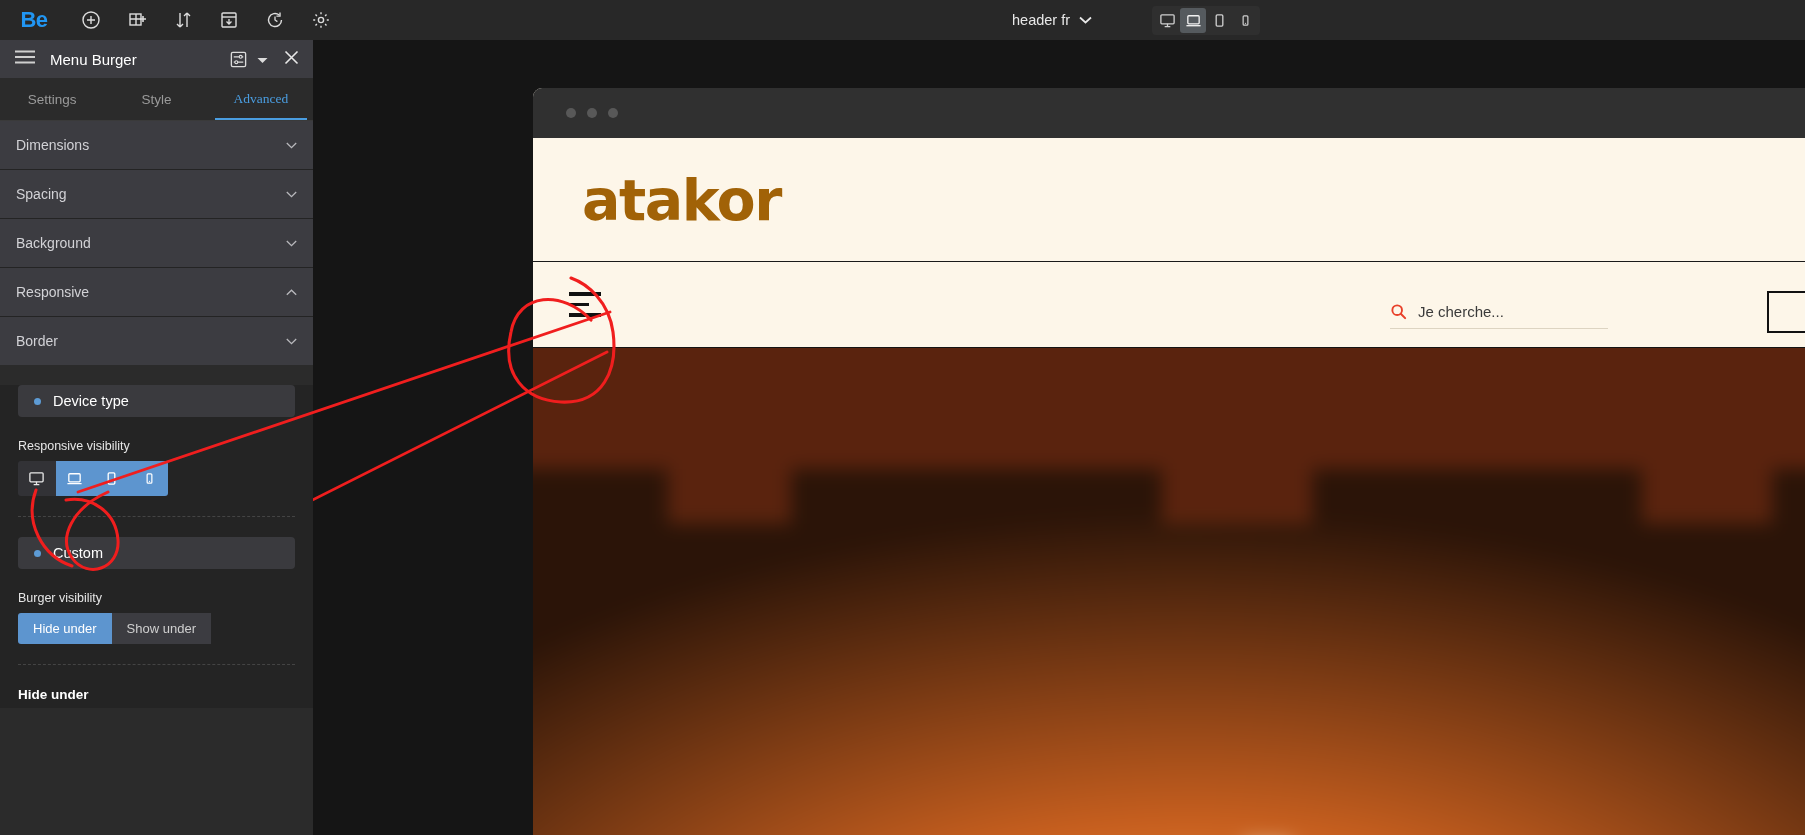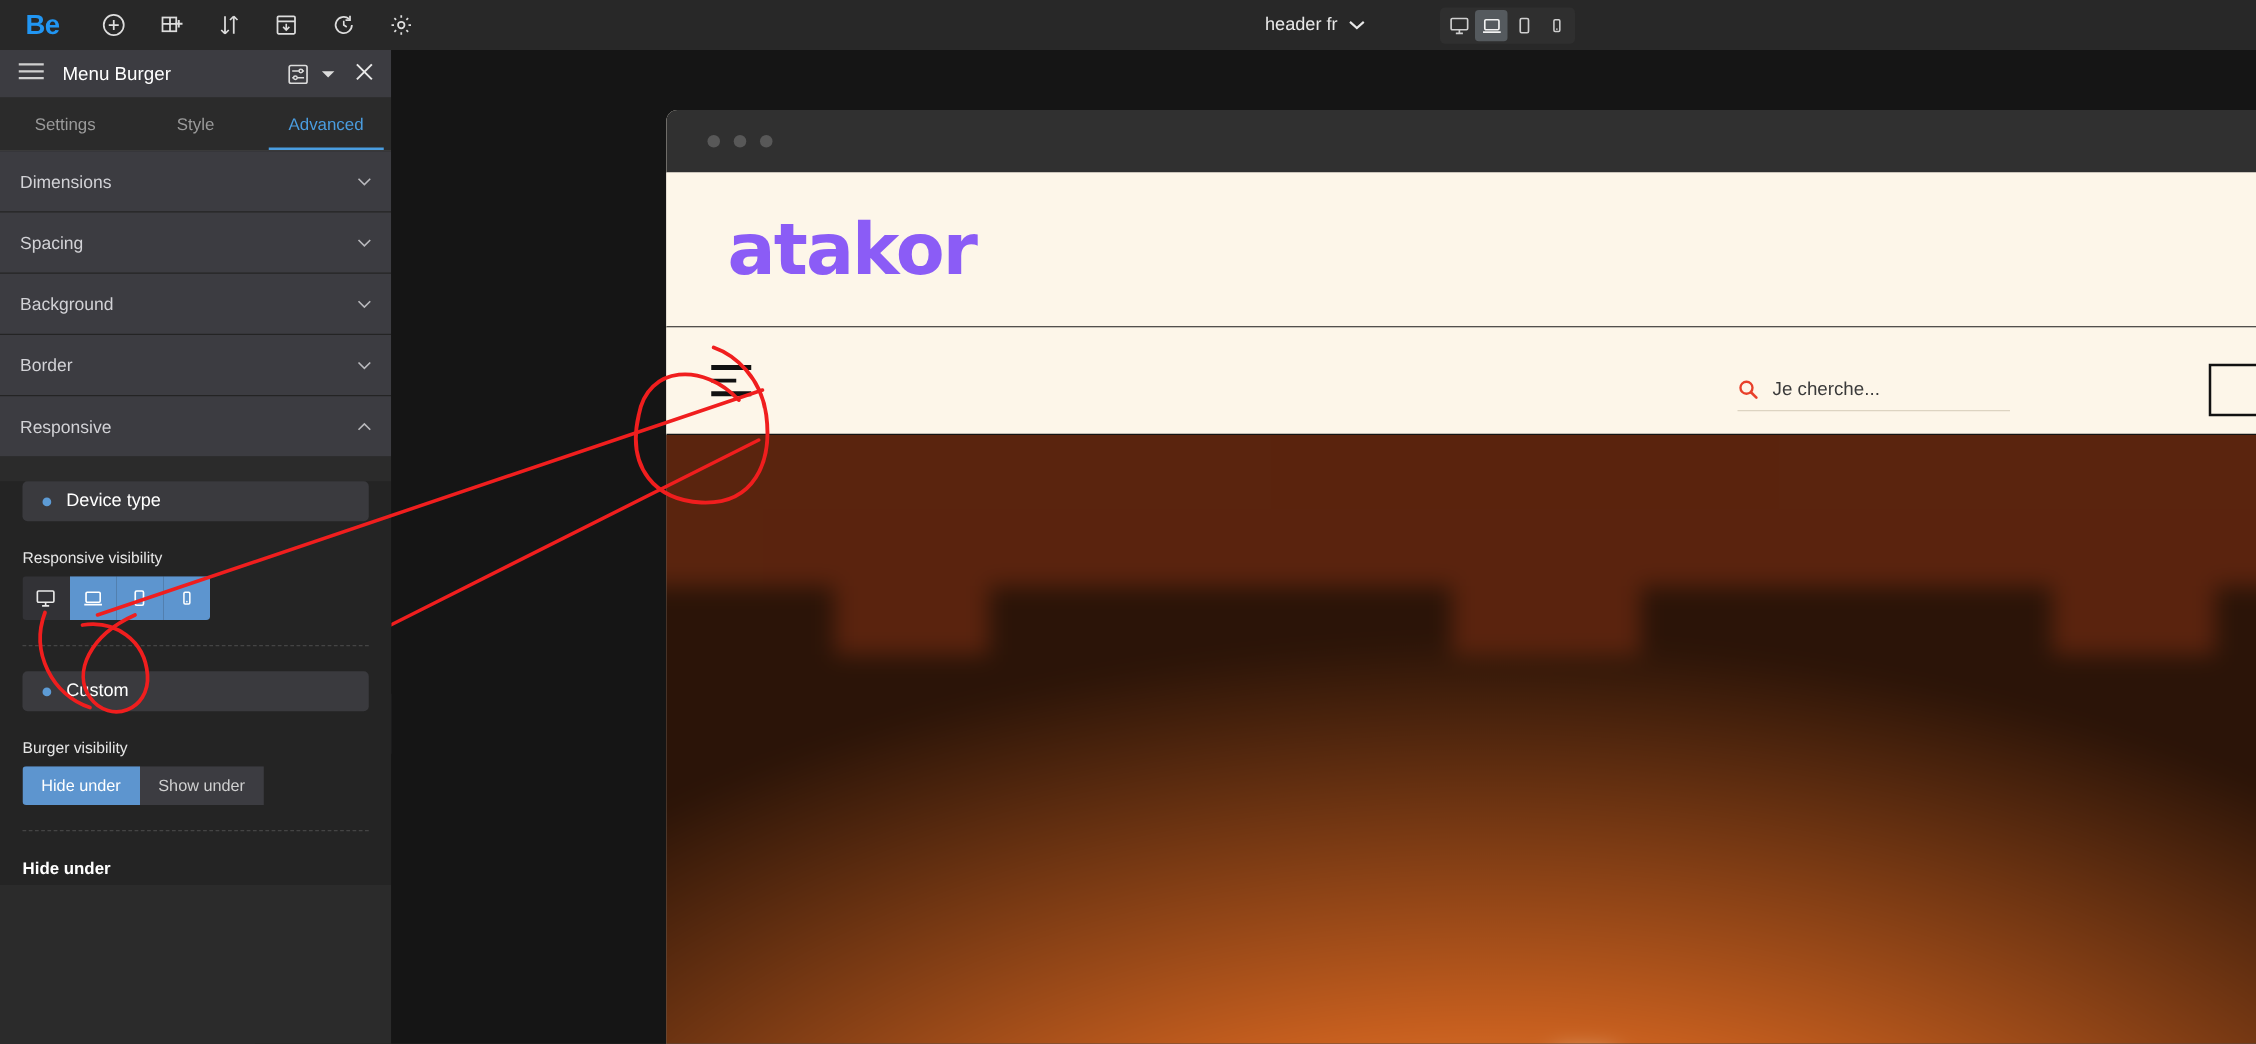--- a/index.html
+++ b/index.html
@@ -59,21 +59,21 @@
   .ph-close { margin-left: 16px; cursor: pointer; color: #fff; font-size: 17px; line-height:1; }
 
   .tabs {
     height: 43px; background: #2b2b2b;
     display: flex; align-items: stretch; border-bottom: 1px solid #3a3a3a;
   }
   .tab {
     flex: 1; display: flex; align-items: center; justify-content: center;
     font-size: 13.5px; color: #9a9a9a; cursor: pointer; position: relative;
   }
-  .tab.active { color: #4a9de0; }
+  .tab.active { color: #4a9de0; font-family: Liberation Serif, serif; }
   .tab.active::after {
     content: ''; position: absolute; bottom: 0; left: 6px; right: 6px;
     height: 2px; background: #4a9de0;
   }
 
   .sections { background: #242424; }
   .sec-row {
     height: 48px; background: #3c3c41; margin-bottom: 1px;
     display: flex; align-items: center; padding: 0 16px;
     cursor: pointer;
@@ -122,21 +122,21 @@
   }
   .br-chrome {
     height: 50px; background: #303030; display: flex; align-items: center; padding-left: 33px; gap: 11px;
   }
   .br-dot { width: 10px; height: 10px; border-radius: 50%; background: #585858; }
   .site-logo-bar {
     height: 124px; background: #fdf6e9; display: flex; align-items: center; padding-left: 49px;
     border-bottom: 1px solid #1a1a1a;
   }
   .logo {
-    font-size: 57px; font-weight: bold; color: #8b5cf6; letter-spacing: -1.5px;
+    font-size: 57px; font-weight: bold; color: #a16207; letter-spacing: -1.5px;
     font-family: "DejaVu Sans", sans-serif;
   }
   .site-nav {
     height: 86px; background: #fdf6e9; display: flex; align-items: center;
     padding: 0 40px 0 36px; border-bottom: 1px solid #141414; position: relative;
   }
   .ham { width: 32px; cursor: pointer; }
   .ham i { display: block; height: 3.5px; background: #111; margin-bottom: 7px; }
   .ham i:nth-child(2) { width: 20px; }
   .ham i:nth-child(3) { margin-bottom: 0; }
@@ -291,29 +291,29 @@
             <path d="M0.8 1L5.5 5.6 10.2 1" fill="none" stroke="#b9b9bd" stroke-width="1.3"></path>
           </svg>
       </div>
       <div class="sec-row">
         <span class="t">Background</span>
         <svg class="chev" viewBox="0 0 11 7">
             <path d="M0.8 1L5.5 5.6 10.2 1" fill="none" stroke="#b9b9bd" stroke-width="1.3"></path>
           </svg>
       </div>
       <div class="sec-row">
+        <span class="t">Responsive</span>
+        <svg class="chev" viewBox="0 0 11 7">
+            <path d="M0.8 5.8L5.5 1.2 10.2 5.8" fill="none" stroke="#b9b9bd" stroke-width="1.3"></path>
+          </svg>
+      </div>
+      <div class="sec-row">
         <span class="t">Border</span>
         <svg class="chev" viewBox="0 0 11 7">
             <path d="M0.8 1L5.5 5.6 10.2 1" fill="none" stroke="#b9b9bd" stroke-width="1.3"></path>
-          </svg>
-      </div>
-      <div class="sec-row">
-        <span class="t">Responsive</span>
-        <svg class="chev" viewBox="0 0 11 7">
-            <path d="M0.8 5.8L5.5 1.2 10.2 5.8" fill="none" stroke="#b9b9bd" stroke-width="1.3"></path>
           </svg>
       </div>
     </div>
 
     <div class="resp-body">
       <div class="pill">
         <span class="dot"></span>
         <span class="t">Device type</span>
       </div>
 

